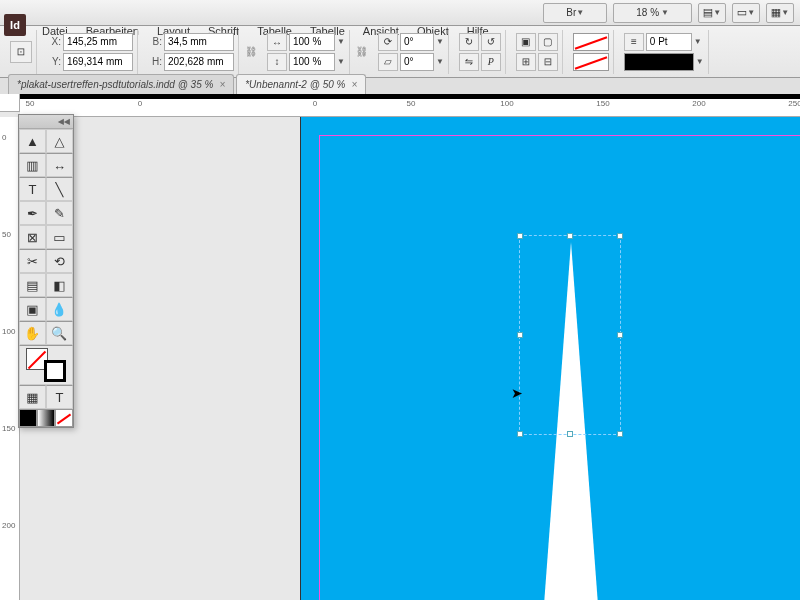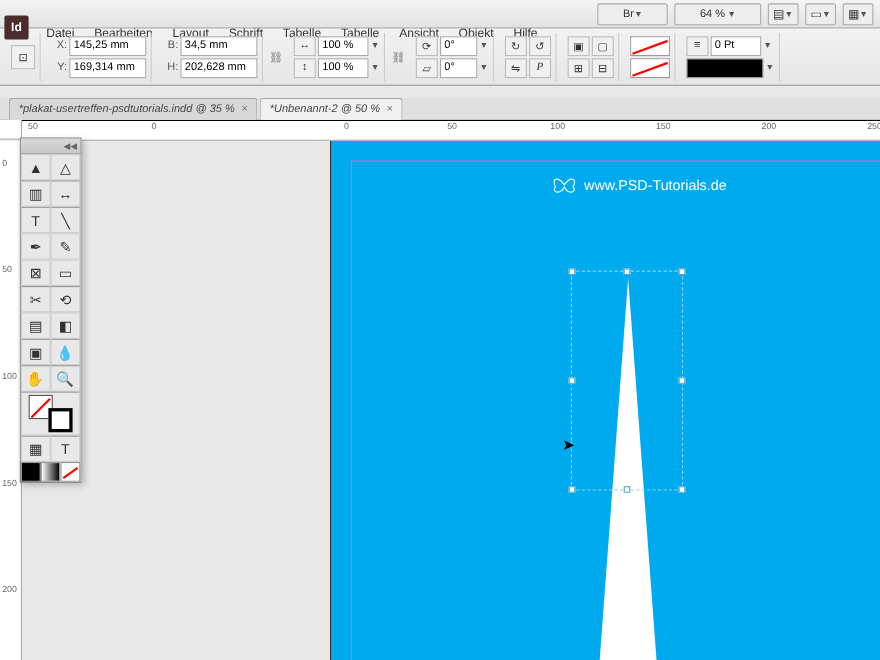--- a/index.html
+++ b/index.html
@@ -20,21 +20,21 @@
   .cp-label { font-size: 10px; width: 14px; text-align: right; color: #555; }
   .cp-input { width: 70px; height: 18px; border: 1px solid #aaa; background: #fff; font-size: 10px; padding: 0 3px; }
   .cp-input-sm { width: 46px; height: 18px; border: 1px solid #aaa; background: #fff; font-size: 10px; padding: 0 3px; }
   .link-icon { width: 12px; height: 20px; display: flex; align-items: center; justify-content: center; font-size: 10px; color: #666; }
   .cp-iconbtn { width: 20px; height: 18px; border: 1px solid #bbb; background: #f0f0f0; display: flex; align-items: center; justify-content: center; font-size: 10px; }
   .swatch { width: 36px; height: 18px; border: 1px solid #999; }
   .swatch-fill { width: 100%; height: 100%; background: #000; }
   .swatch-none { background: #fff; position: relative; }
   .swatch-none::after { content: ""; position: absolute; left: 0; right: 0; top: 50%; border-top: 2px solid red; transform: rotate(-20deg); }
   
-  .doc-tabs { position: relative; height: 21px; border-bottom: 1px solid #000000; display: flex; align-items: flex-end; padding-left: 8px; background: #e0e0e0; margin-top: 11px; }
+  .doc-tabs { position: relative; height: 21px; border-bottom: 5px solid #000000; display: flex; align-items: flex-end; padding-left: 8px; background: #e0e0e0; }
   .ruler-corner { position: absolute; left: 0; bottom: -18px; width: 20px; height: 18px; background: #fff; border-right: 1px solid #aaa; border-bottom: 1px solid #aaa; z-index: 5; }
   .doc-tab { height: 20px; padding: 0 8px; background: #d8d8d8; border: 1px solid #aaa; border-bottom: none; border-radius: 3px 3px 0 0; display: flex; align-items: center; gap: 6px; font-size: 10px; margin-right: 2px; font-style: italic; color: #444; }
   .doc-tab.active { background: #f0f0f0; }
   .tab-close { font-size: 10px; color: #777; }
   
   .work-area { position: relative; height: 501px; display: flex; padding-left: 32px; }
   .ruler-h { position: absolute; top: 0; left: 20px; right: 0; height: 18px; background: #fff; border-bottom: 1px solid #aaa; z-index: 4; overflow: hidden; }
   .ruler-h-inner { position: relative; height: 100%; }
   .ruler-tick { position: absolute; top: 0; font-size: 8px; color: #666; transform: translateX(-50%); }
   .ruler-v { position: absolute; top: 18px; left: 0; bottom: 0; width: 20px; background: #fff; border-right: 1px solid #aaa; z-index: 4; overflow: hidden; }
@@ -84,21 +84,21 @@
     <div class="menu-item">Tabelle</div>
     <div class="menu-item">Ansicht</div>
     <div class="menu-item">Objekt</div>
     <div class="menu-item">Hilfe</div>
   <div class="menu-spacer"></div>
   <div class="menu-btn">
       <span>Br</span> 
       <span class="chev">▼</span>
     </div>
   <div class="menu-btn zoom-field">
-      <span>64 %</span> 
+      <span>18 %</span> 
       <span class="chev">▼</span>
     </div>
   <div class="menu-iconbtn">▤<span class="chev">▼</span></div>
   <div class="menu-iconbtn">▭<span class="chev">▼</span></div>
   <div class="menu-iconbtn">▦<span class="chev">▼</span></div>
 </div>
 
 <div class="control-panel">
   <div class="cp-group">
     <div class="cp-iconbtn" style="width:22px;height:22px">⊡</div>
@@ -221,26 +221,20 @@
       <div class="ruler-tick-v" style="top: 20px;">0</div>
       <div class="ruler-tick-v" style="top: 117px;">50</div>
       <div class="ruler-tick-v" style="top: 214px;">100</div>
       <div class="ruler-tick-v" style="top: 311px;">150</div>
       <div class="ruler-tick-v" style="top: 408px;">200</div>
     </div>
 
   <div class="canvas">
     <div class="artboard">
       <div class="page-margin"></div>
-      <div class="watermark">
-        <svg class="butterfly" viewBox="0 0 24 20">
-            <path d="M12 10 C6 2, 0 4, 4 12 C0 16, 8 20, 12 12 C16 20, 24 16, 20 12 C24 4, 18 2, 12 10 Z" fill="none" stroke="#fff" stroke-width="1"></path>
-          </svg>
-        <span>www.PSD-Tutorials.de</span>
-      </div>
       <div class="triangle"></div>
       <div class="sel-box">
         <div class="handle h-tl"></div>
         <div class="handle h-tm"></div>
         <div class="handle h-tr"></div>
         <div class="handle h-ml"></div>
         <div class="handle h-mr"></div>
         <div class="handle h-bl"></div>
         <div class="handle h-bm"></div>
         <div class="handle h-br"></div>

